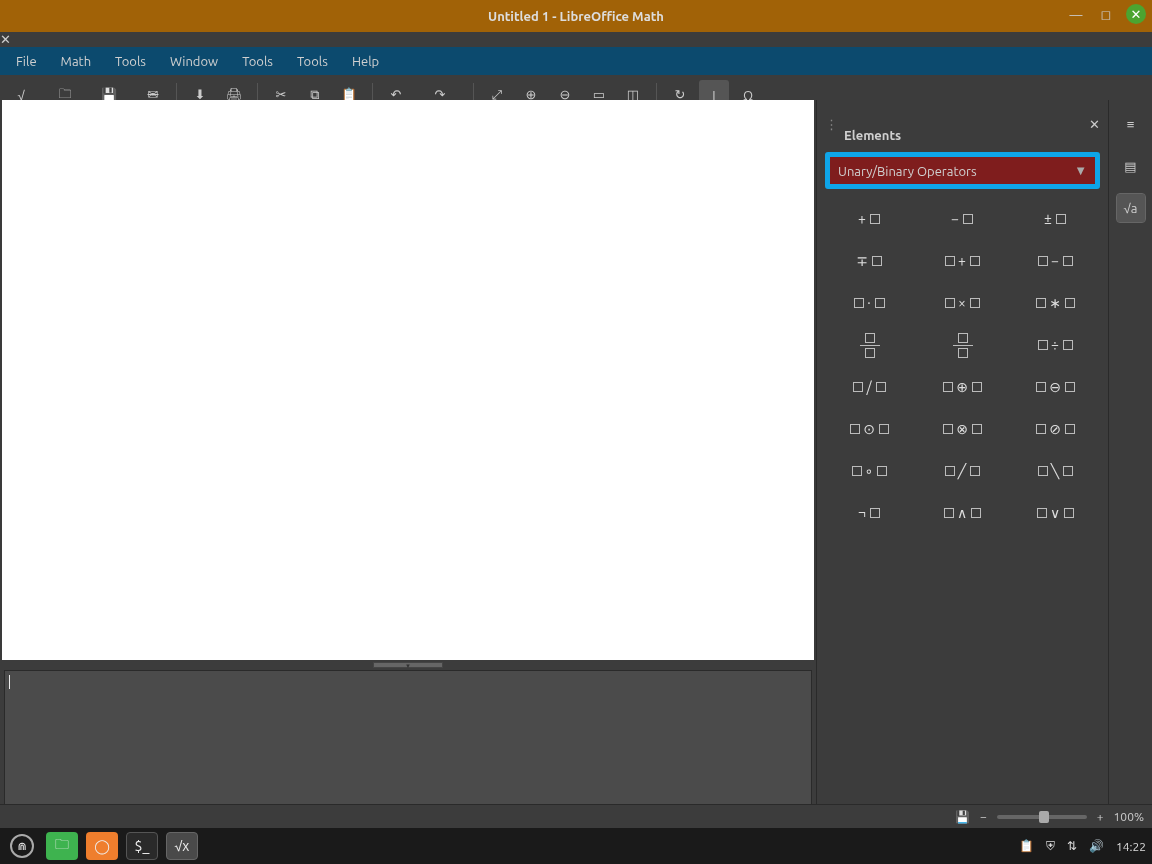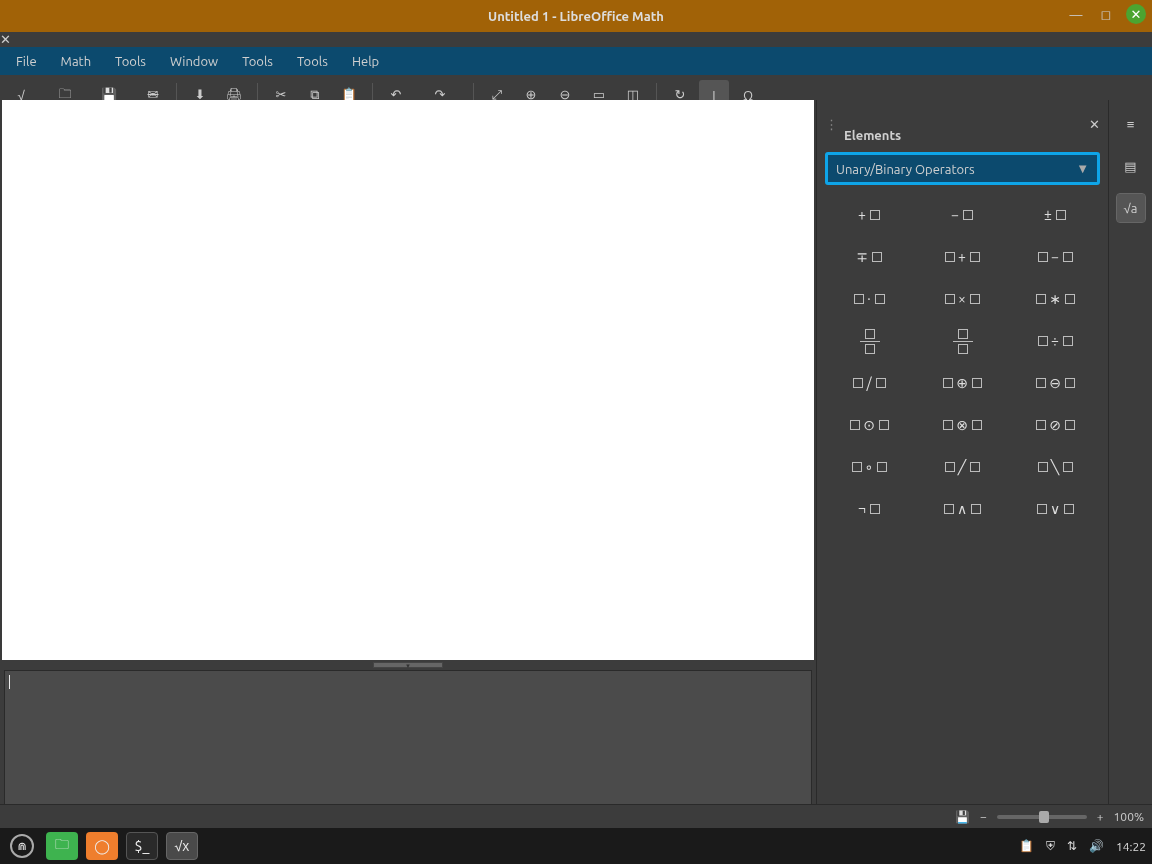--- a/index.html
+++ b/index.html
@@ -33,21 +33,21 @@
 .splitter .handle { width: 70px; height: 6px; background: #666; border: 1px solid #444; display:flex; align-items:center; justify-content:center; color:#333; font-size:6px;}
 .commands { height: 150px; background: #4b4b4b; margin: 0 4px 4px 4px; border: 1px solid #2a2a2a; padding: 4px; color: #eee; font-family: monospace; }
 .commands .cursor { border-left: 1px solid #eee; height: 14px; display: inline-block; }
 
 
 .elements-panel { width: 292px; background: #3c3c3c; border-left: 1px solid #2a2a2a; display: flex; flex-direction: column; }
 .panel-header { display: flex; align-items: center; padding: 6px 8px; }
 .panel-header .grip { color: #888; margin-right: 6px; }
 .panel-header .title { font-weight: bold; flex: 1; margin-top: 22px; }
 .panel-header .close { color: #ccc; }
-.category-select { margin: 4px 8px; background: #0c4a6e; border: 3px solid #0ea5e9; border-radius: 3px; padding: 6px 8px; display: flex; align-items: center; justify-content: space-between; }
+.category-select { margin: 4px 8px; background: #7f1d1d; border: 5px solid #0ea5e9; border-radius: 3px; padding: 6px 8px; display: flex; align-items: center; justify-content: space-between; }
 .category-select .arrow { color: #aaa; }
 .ops-grid { padding: 8px; display: grid; grid-template-columns: repeat(3, 1fr); gap: 6px 4px; }
 .op-cell { height: 36px; display: flex; align-items: center; justify-content: center; color: #ddd; font-size: 14px; border-radius: 3px; letter-spacing: 1px;}
 .op-cell .ph { display:inline-block; width:10px; height:10px; border:1px solid #bbb; margin:0 2px; vertical-align:middle;}
 .op-cell .sym { margin: 0 1px; vertical-align: middle;}
 .op-cell.stack { flex-direction: column; line-height: 1; }
 .op-cell.stack .bar { width: 20px; height: 1px; background: #bbb; margin: 2px 0; }
 
 
 .side-strip { width: 44px; background: #3c3c3c; border-left: 1px solid #2a2a2a; display: flex; flex-direction: column; align-items: center; padding-top: 10px; gap: 14px; }

